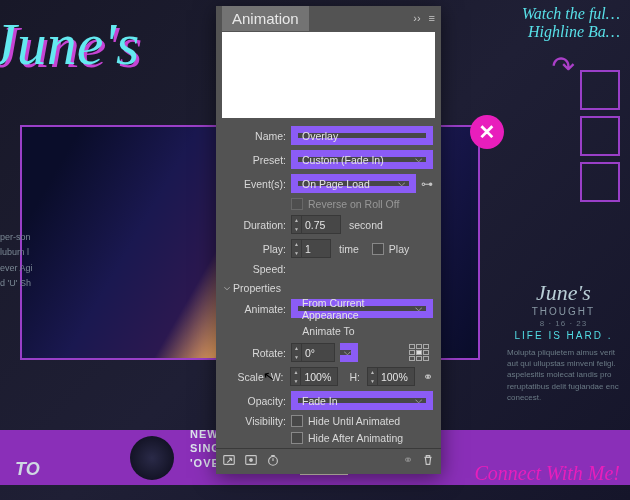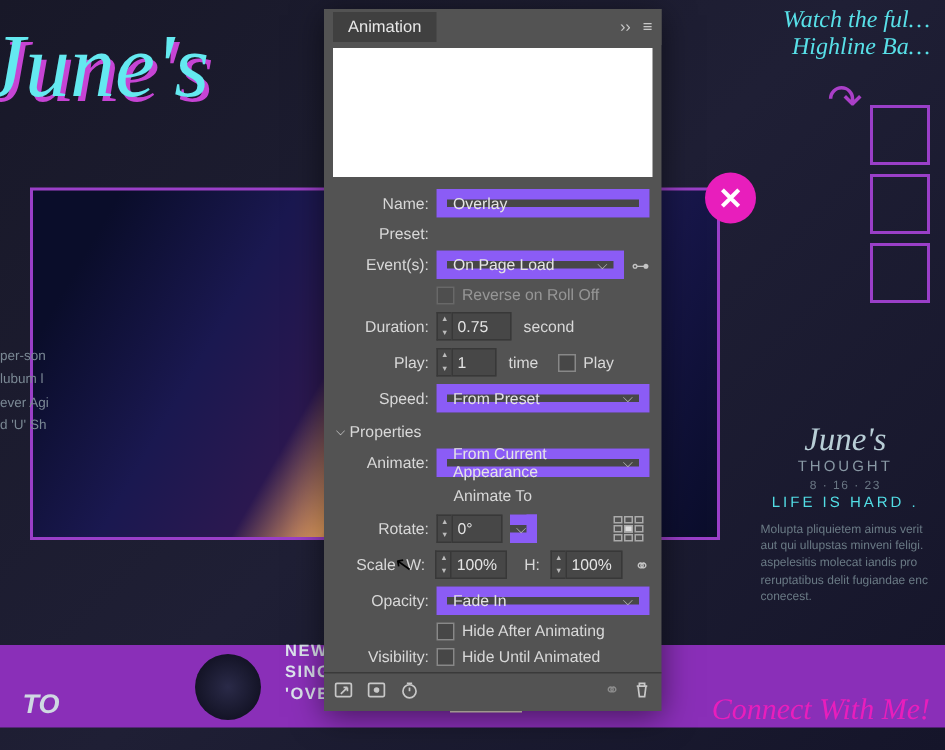--- a/index.html
+++ b/index.html
@@ -45,22 +45,22 @@
     font-size: 11px;
     box-shadow: 0 4px 20px rgba(0,0,0,.5);
     display:flex; flex-direction:column;
   }
   .panel-header {
     height: 24px; display:flex; align-items:center;
     background:#535353;
     padding: 0 6px;
   }
   .tab {
-    background:#404040; padding:4px 10px;
-    font-size:11px; color:#e8e8e8;
+    background:#737373; padding:4px 10px;
+    font-size:15px; color:#e8e8e8;
   }
   .header-right { margin-left:auto; display:flex; gap:8px; align-items:center; color:#c8c8c8; }
   .preview {
     margin: 2px 6px 0 6px;
     height: 86px; background:#fff;
   }
   .form { padding: 8px 8px 4px 8px; display:flex; flex-direction:column; gap:5px; }
   .row { display:flex; align-items:center; gap:5px; }
   .lbl { width:62px; text-align:right; font-size:10.5px; color:#d8d8d8; }
   .input, .select {
@@ -137,20 +137,23 @@
   </div>
   <div class="preview"></div>
 
   <div class="form">
     <div class="row">
       <div class="lbl">Name:</div>
       <div class="input">Overlay</div>
     </div>
     <div class="row">
       <div class="lbl">Preset:</div>
+      <div class="select">
+          <span>Custom (Fade In)</span>
+        </div>
     </div>
     <div class="row">
       <div class="lbl">Event(s):</div>
       <div class="select" style="flex:1">
           <span>On Page Load</span>
         </div>
       <span style="font-size:12px;color:#c4c4c4;">⊶</span>
     </div>
     <div class="row">
       <div class="lbl"></div>
@@ -176,23 +179,20 @@
             <span>▼</span>
           </div>
         <div class="numinput" style="width:30px">1</div>
       </div>
       <span class="unit">time</span>
       <div class="chk" style="margin-left:8px"></div>
       <span class="chk-lbl">Play</span>
     </div>
     <div class="row">
       <div class="lbl">Speed:</div>
-      <div class="select">
-          <span>From Preset</span>
-        </div>
     </div>
 
     <div class="section-hdr">
         <span>Properties</span>
       </div>
 
     <div class="row">
       <div class="lbl">Animate:</div>
       <div class="select">
           <span>From Current Appearance</span>
@@ -248,28 +248,28 @@
     </div>
 
     <div class="row">
       <div class="lbl">Opacity:</div>
       <div class="select">
           <span>Fade In</span>
         </div>
     </div>
 
     <div class="row">
+      <div class="lbl">Visibility:</div>
+      <div class="chk"></div>
+      <span class="chk-lbl">Hide Until Animated</span>
+    </div>
+    <div class="row">
       <div class="lbl"></div>
       <div class="chk"></div>
       <span class="chk-lbl">Hide After Animating</span>
-    </div>
-    <div class="row">
-      <div class="lbl">Visibility:</div>
-      <div class="chk"></div>
-      <span class="chk-lbl">Hide Until Animated</span>
     </div>
   </div>
 
   <div class="panel-footer">
     <span>
       <svg class="icon-svg" viewBox="0 0 16 16">
           <rect x="2" y="3" width="12" height="10" rx="1"></rect>
           <path d="M6 11 L11 6 M11 6 h-3 M11 6 v3"></path>
         </svg>
     </span>

